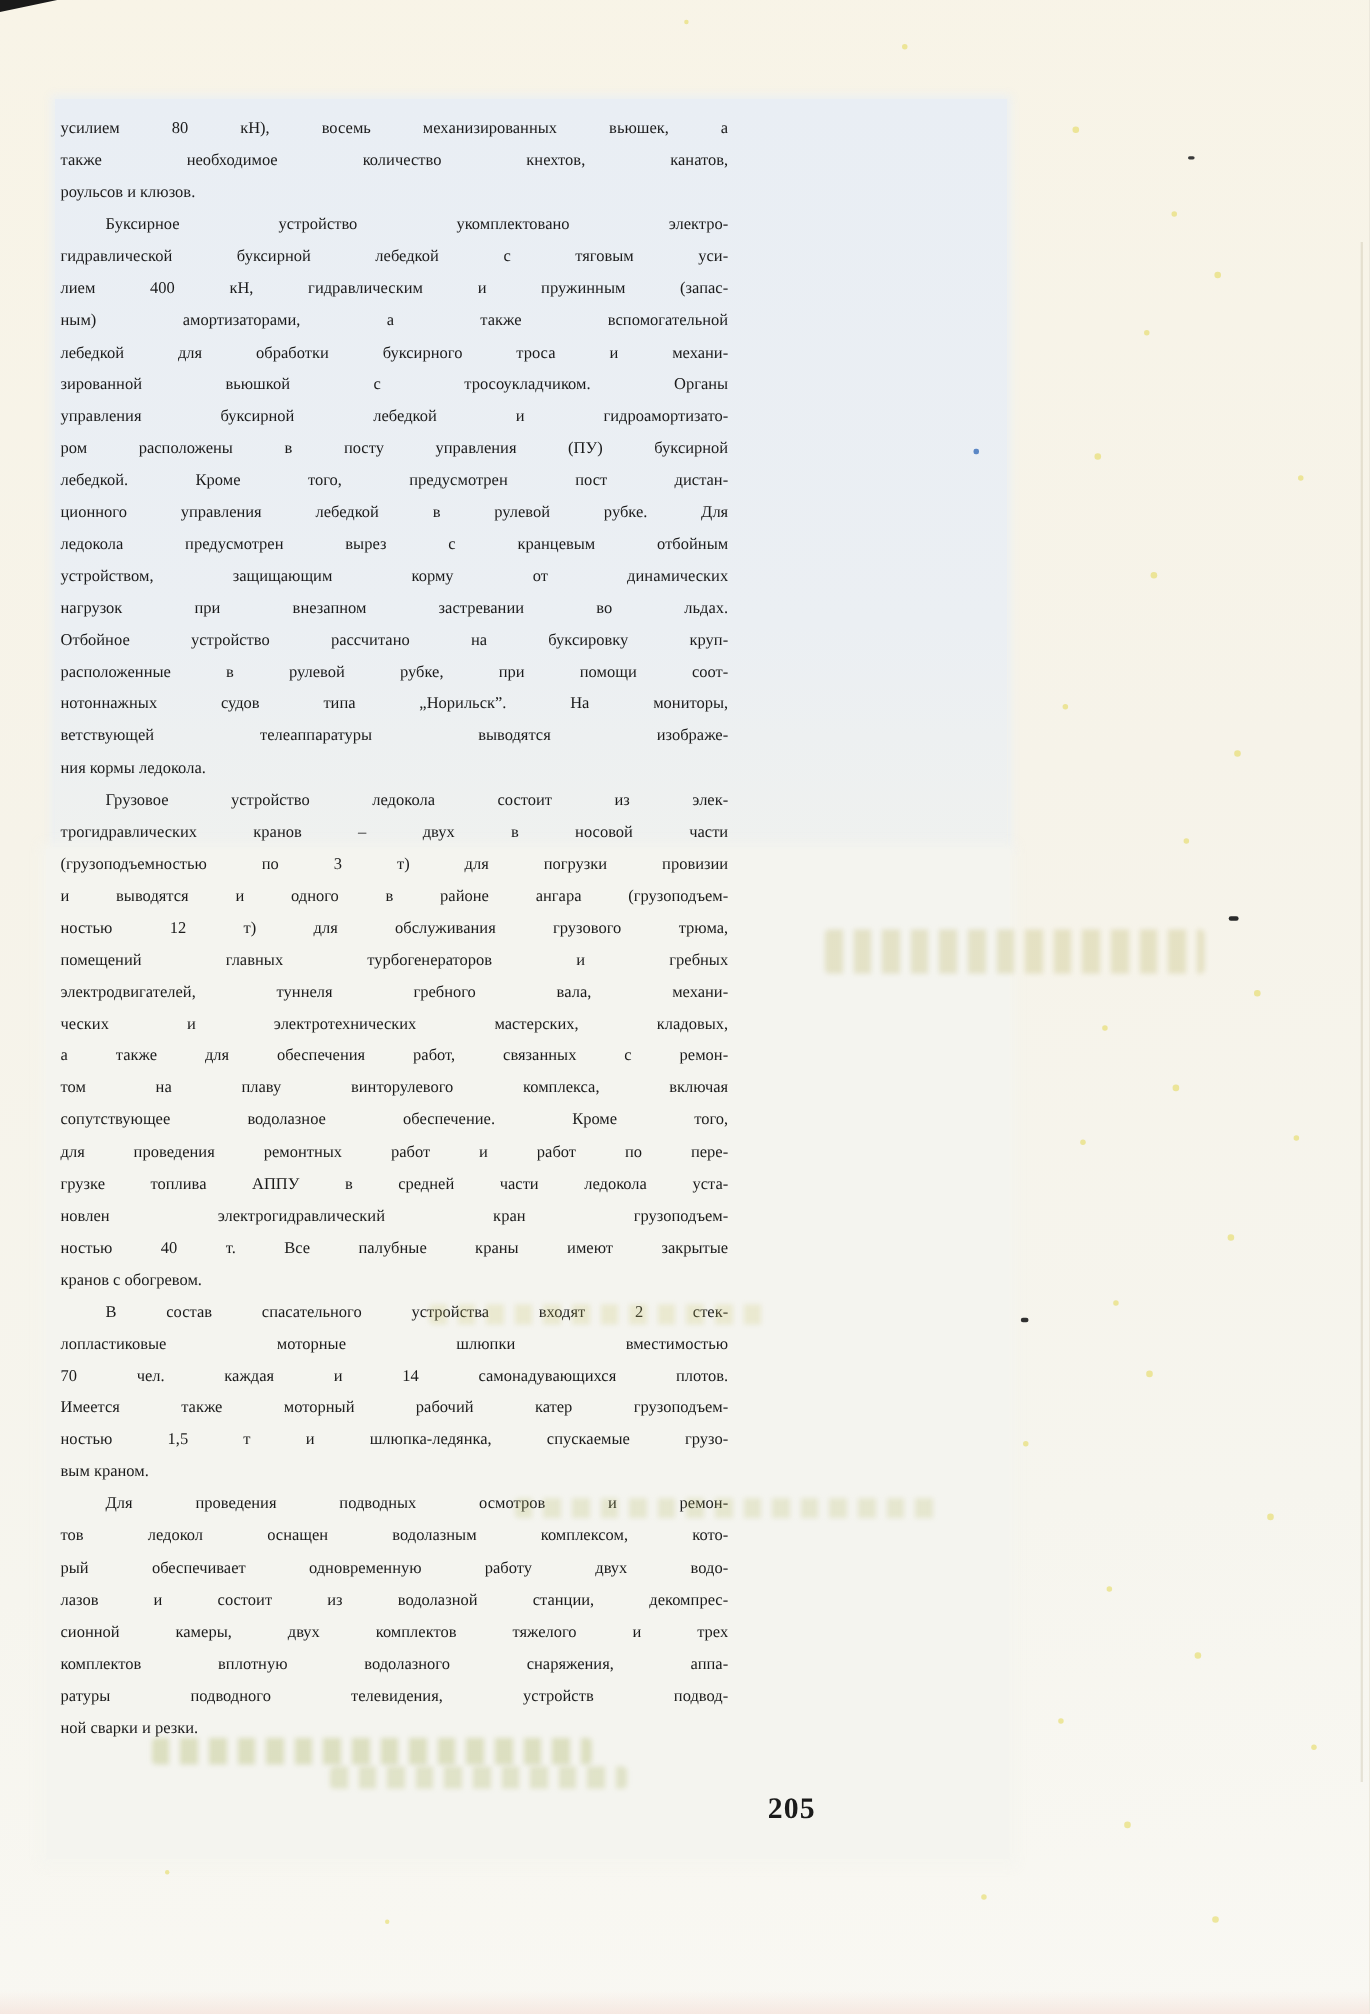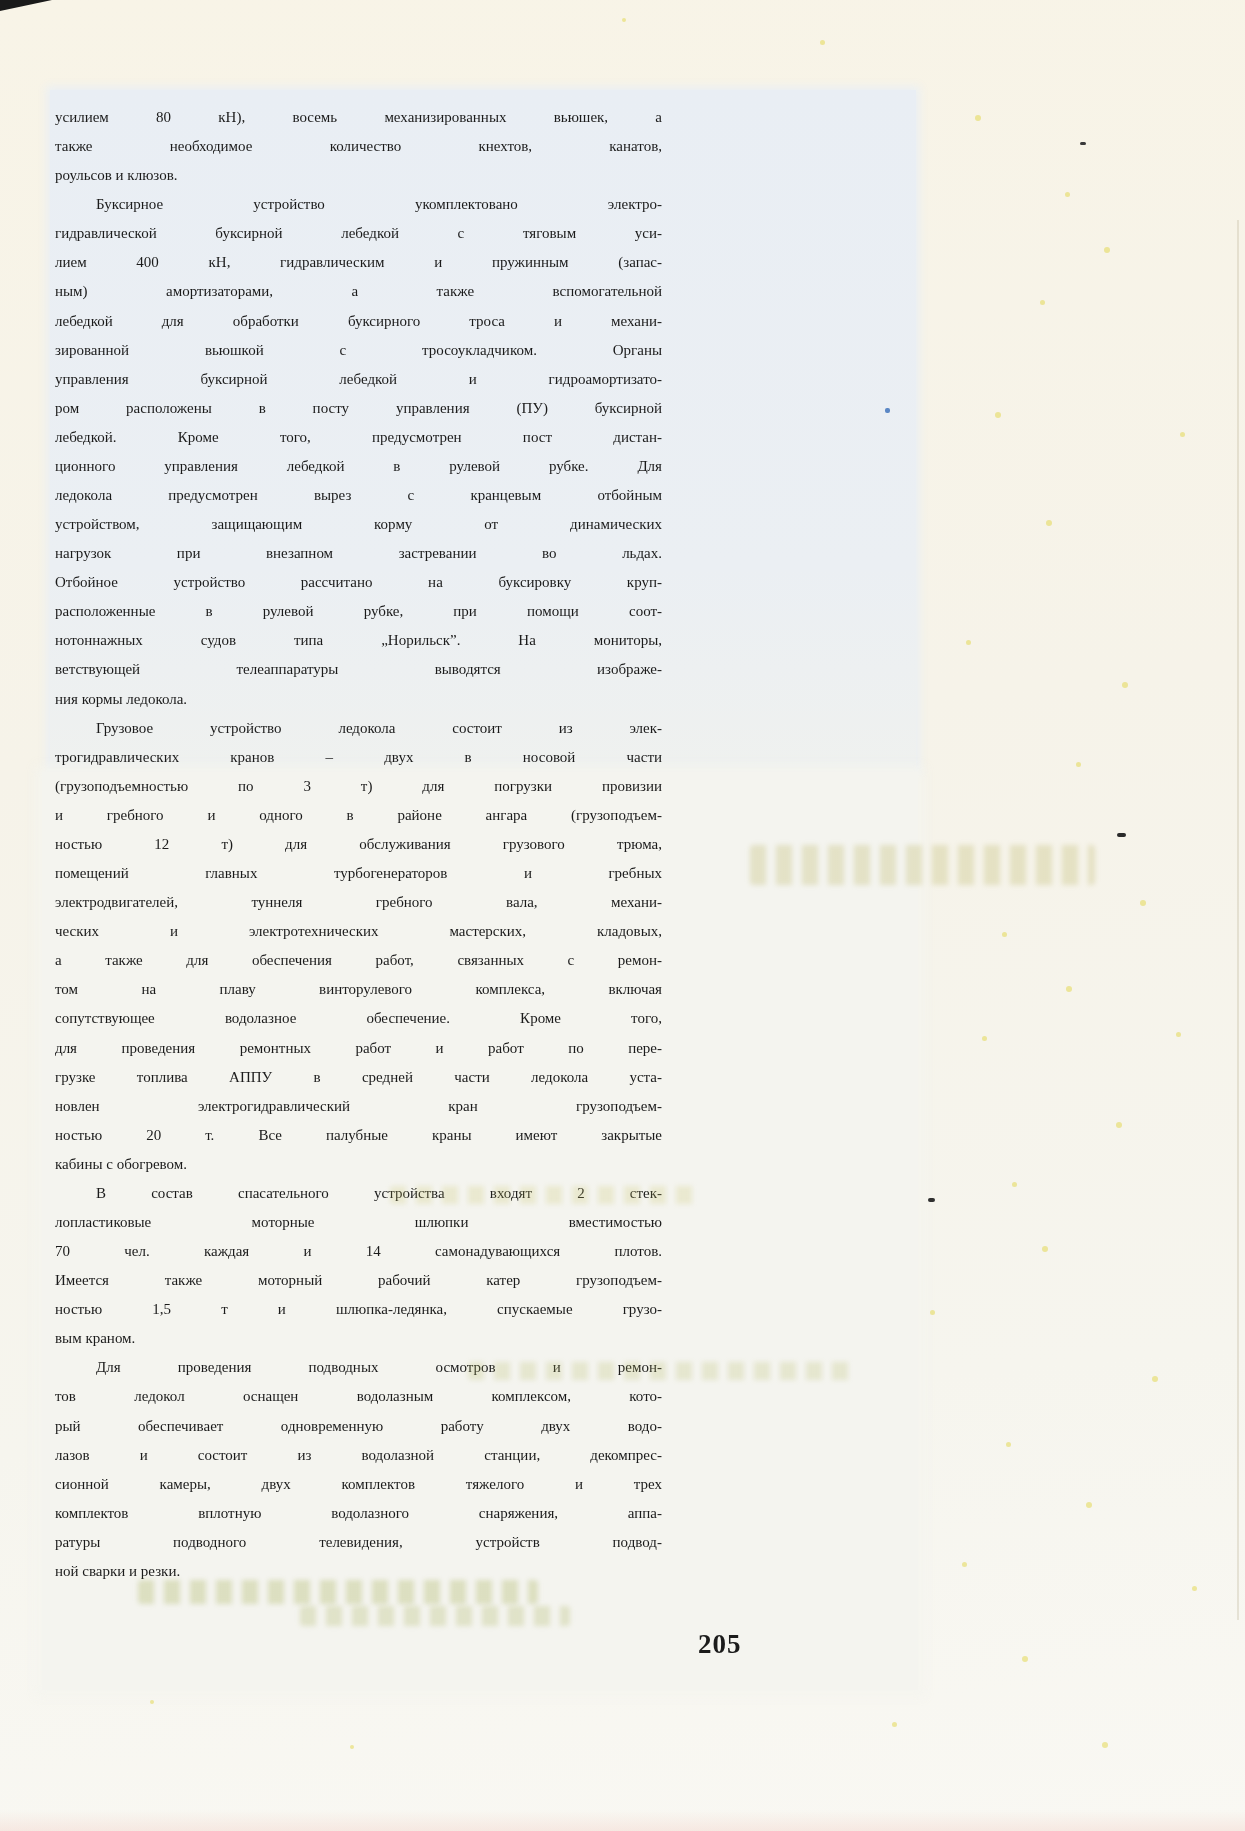--- a/index.html
+++ b/index.html
@@ -75,33 +75,33 @@
       <div class="line">устройством, защищающим корму от динамических</div>
       <div class="line">нагрузок при внезапном застревании во льдах.</div>
       <div class="line">Отбойное устройство рассчитано на буксировку круп-</div>
       <div class="line">расположенные в рулевой рубке, при помощи соот-</div>
       <div class="line">нотоннажных судов типа „Норильск”. На мониторы,</div>
       <div class="line">ветствующей телеаппаратуры выводятся изображе-</div>
       <div class="line endpara">ния кормы ледокола.</div>
       <div class="line indent">Грузовое устройство ледокола состоит из элек-</div>
       <div class="line">трогидравлических кранов – двух в носовой части</div>
       <div class="line">(грузоподъемностью по 3 т) для погрузки провизии</div>
-      <div class="line">и гребного и одного в районе ангара (грузоподъем-</div>
+      <div class="line">и выводятся и одного в районе ангара (грузоподъем-</div>
       <div class="line">ностью 12 т) для обслуживания грузового трюма,</div>
       <div class="line">помещений главных турбогенераторов и гребных</div>
       <div class="line">электродвигателей, туннеля гребного вала, механи-</div>
       <div class="line">ческих и электротехнических мастерских, кладовых,</div>
       <div class="line">а также для обеспечения работ, связанных с ремон-</div>
       <div class="line">том на плаву винторулевого комплекса, включая</div>
       <div class="line">сопутствующее водолазное обеспечение. Кроме того,</div>
       <div class="line">для проведения ремонтных работ и работ по пере-</div>
       <div class="line">грузке топлива АППУ в средней части ледокола уста-</div>
       <div class="line">новлен электрогидравлический кран грузоподъем-</div>
-      <div class="line">ностью 20 т. Все палубные краны имеют закрытые</div>
-      <div class="line endpara">кабины с обогревом.</div>
+      <div class="line">ностью 40 т. Все палубные краны имеют закрытые</div>
+      <div class="line endpara">кранов с обогревом.</div>
       <div class="line indent">В состав спасательного устройства входят 2 стек-</div>
       <div class="line">лопластиковые моторные шлюпки вместимостью</div>
       <div class="line">70 чел. каждая и 14 самонадувающихся плотов.</div>
       <div class="line">Имеется также моторный рабочий катер грузоподъем-</div>
       <div class="line">ностью 1,5 т и шлюпка-ледянка, спускаемые грузо-</div>
       <div class="line endpara">вым краном.</div>
       <div class="line indent">Для проведения подводных осмотров и ремон-</div>
       <div class="line">тов ледокол оснащен водолазным комплексом, кото-</div>
       <div class="line">рый обеспечивает одновременную работу двух водо-</div>
       <div class="line">лазов и состоит из водолазной станции, декомпрес-</div>

